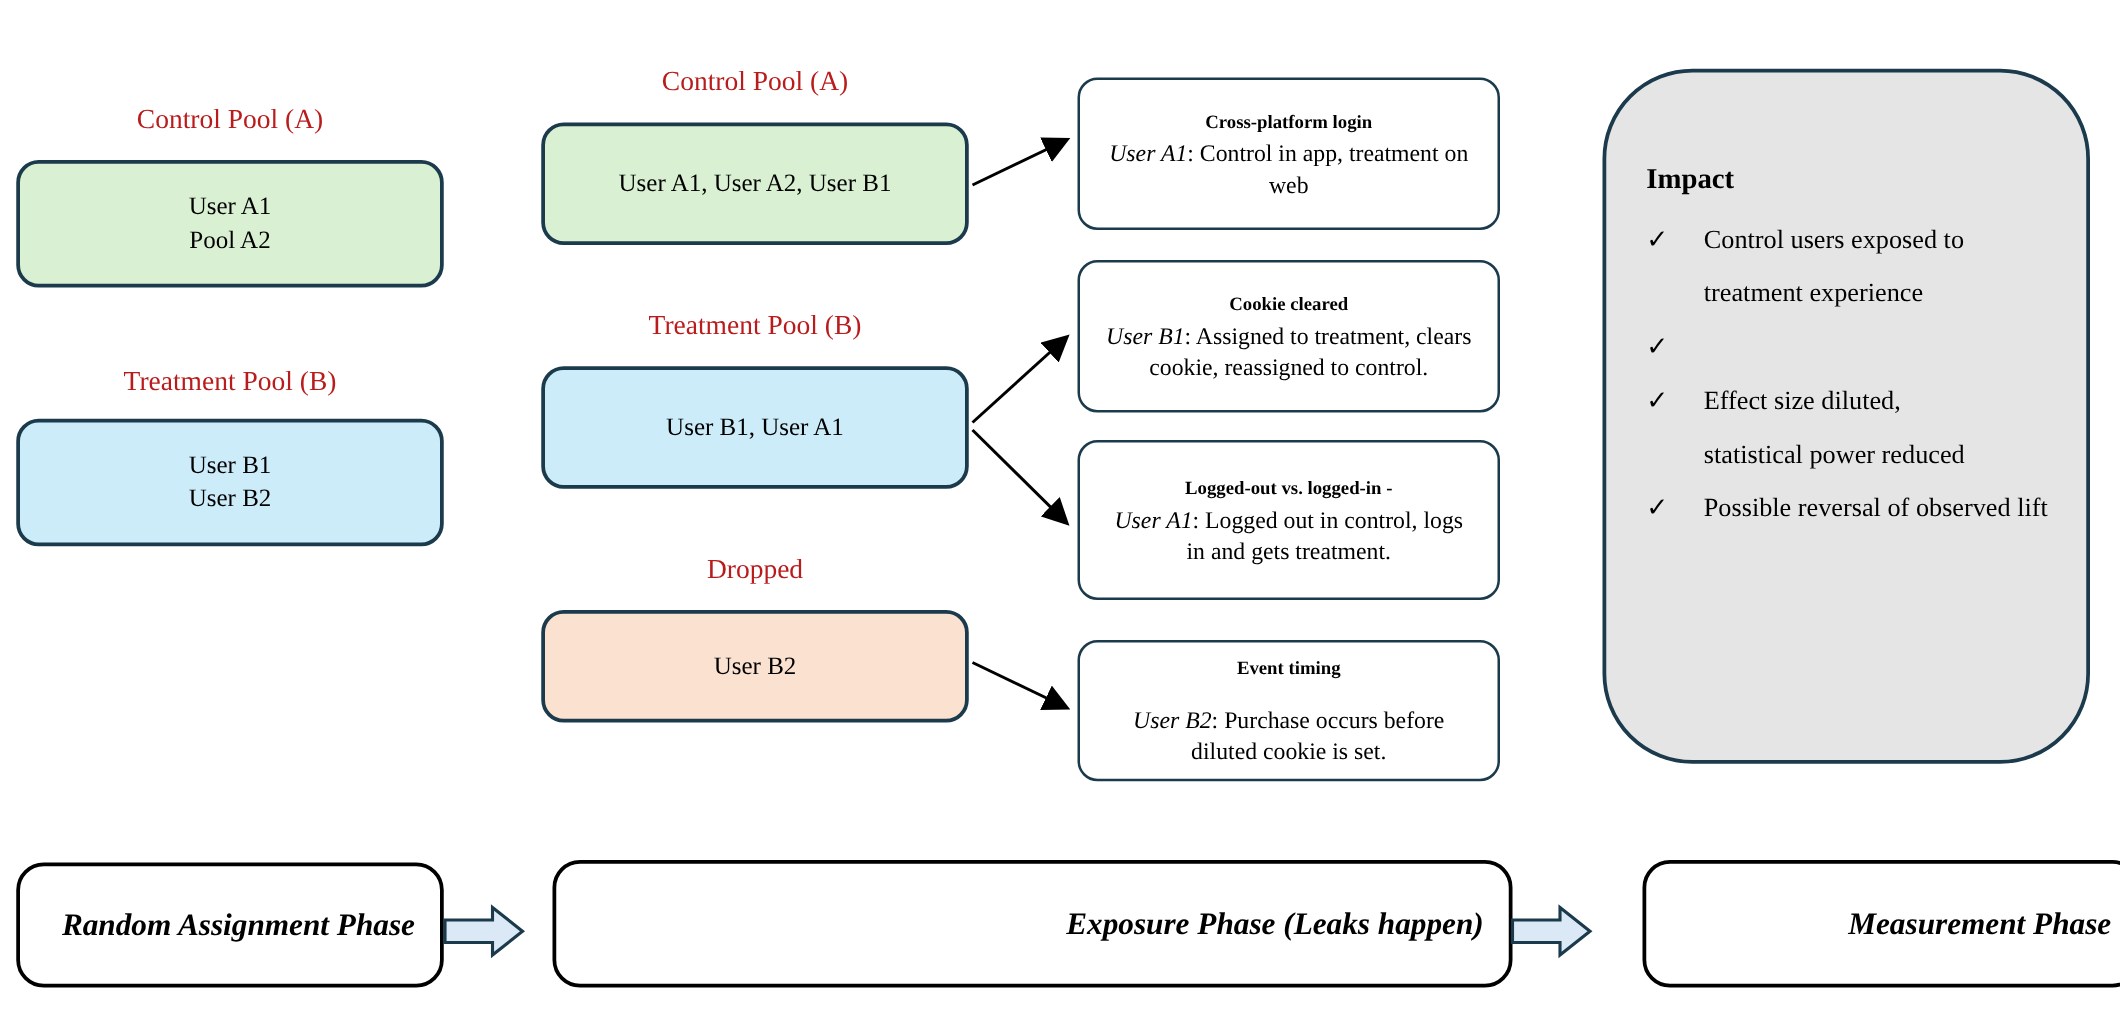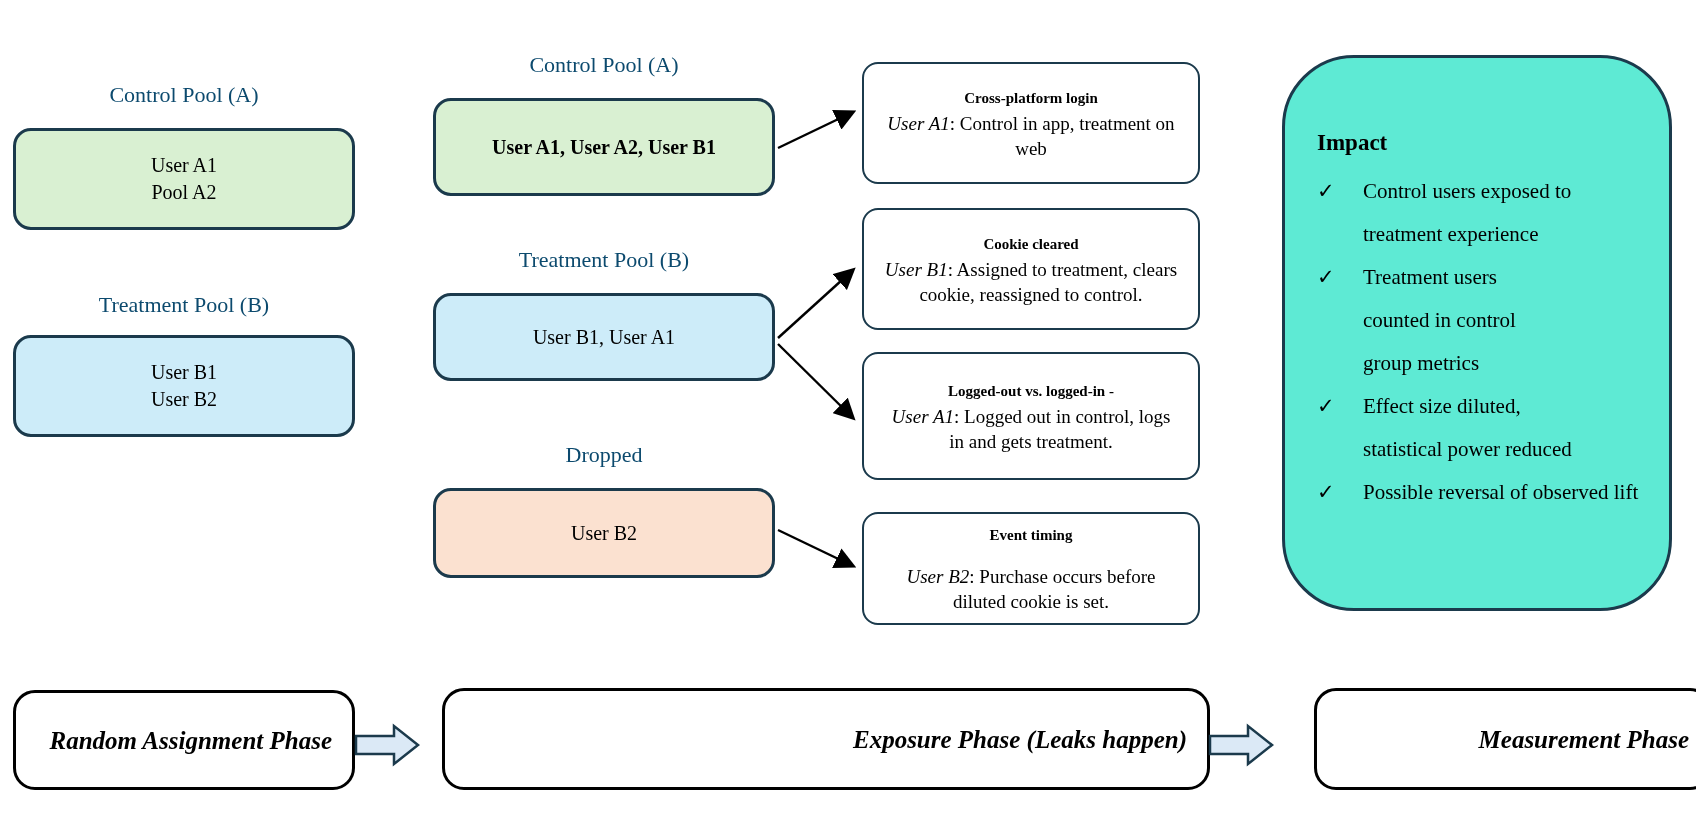--- a/index.html
+++ b/index.html
@@ -13,21 +13,21 @@
     background: #ffffff;
     overflow: hidden;
   }
 
   
   .pool-title {
     position: absolute;
     text-align: center;
     font-size: 22px;
     line-height: 30px;
-    color: #0c4a6e;
+    color: #b91c1c;
   }
 
   
   .pool-box {
     position: absolute;
     border: 3px solid #1b3a4c;
     border-radius: 18px;
     display: flex;
     flex-direction: column;
     align-items: center;
@@ -62,21 +62,21 @@
 
   
   .impact-box {
     position: absolute;
     left: 1282px;
     top: 55px;
     width: 390px;
     height: 556px;
     border: 3px solid #1b3a4c;
     border-radius: 72px;
-    background: #5eead4;
+    background: #e5e5e5;
     padding: 72px 30px 0 32px;
   }
   .impact-heading { font-weight: bold; font-size: 23px; margin-bottom: 14px; }
   .impact-item { display: flex; align-items: flex-start; }
   .impact-check { width: 46px; font-size: 21px; line-height: 43px; }
   .impact-text { flex: 1; font-size: 21px; line-height: 43px; }
   .impact-item:nth-of-type(3) .impact-text { max-width: 186px; }
   .impact-item:nth-of-type(4) .impact-text { max-width: 210px; }
 
   
@@ -112,27 +112,27 @@
 
   <div class="pool-title" style="left:13px; top:290px; width:342px;">Treatment Pool (B)</div>
 
   <div class="pool-box fill-blue" style="left:13px; top:335px; width:342px; height:102px;">
     <div>User B1</div>
     <div>User B2</div>
   </div>
 
   <div class="pool-title" style="left:433px; top:50px; width:342px;">Control Pool (A)</div>
 
-  <div class="pool-box fill-green" style="left:433px; top:98px; width:342px; height:98px;font-weight:bold;">
+  <div class="pool-box fill-green" style="left:433px; top:98px; width:342px; height:98px;">
     <div>User A1, User A2, User B1</div>
   </div>
 
   <div class="pool-title" style="left:433px; top:245px; width:342px;">Treatment Pool (B)</div>
 
-  <div class="pool-box fill-blue" style="left:433px; top:293px; width:342px; height:88px;">
+  <div class="pool-box fill-blue" style="left:433px; top:293px; width:342px; height:98px;">
     <div>User B1, User A1</div>
   </div>
 
   <div class="pool-title" style="left:433px; top:440px; width:342px;">Dropped</div>
 
   <div class="pool-box fill-peach" style="left:433px; top:488px; width:342px; height:90px;">
     <div>User B2</div>
   </div>
 
   <div class="leak-box" style="top:62px; height:122px;">
@@ -156,21 +156,20 @@
   </div>
 
   <div class="impact-box">
     <div class="impact-heading">Impact</div>
     <div class="impact-item">
       <span class="impact-check">✓</span>
       <span class="impact-text">Control users exposed to treatment experience</span>
     </div>
     <div class="impact-item">
       <span class="impact-check">✓</span>
-      <span class="impact-text">Treatment users counted in control group metrics</span>
     </div>
     <div class="impact-item">
       <span class="impact-check">✓</span>
       <span class="impact-text">Effect size diluted, statistical power reduced</span>
     </div>
     <div class="impact-item">
       <span class="impact-check">✓</span>
       <span class="impact-text">Possible reversal of observed lift</span>
     </div>
   </div>

